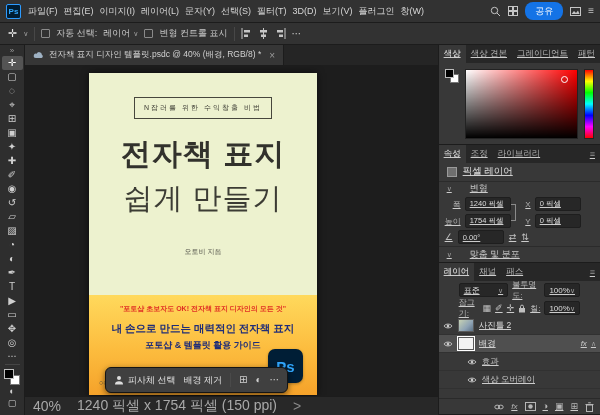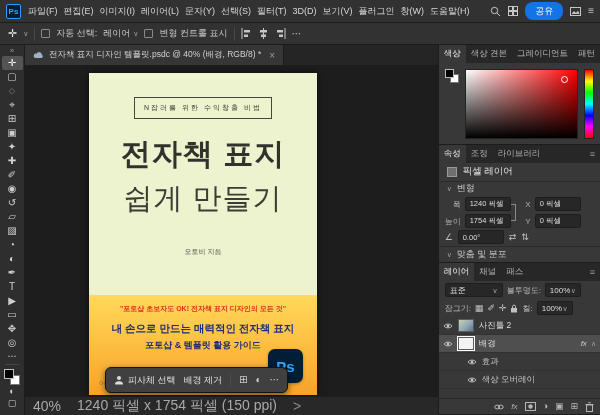--- a/index.html
+++ b/index.html
@@ -66,21 +66,21 @@
   .ctxbar { position:absolute; left:80px; bottom:3px; height:26px; background:#404040; border:1px solid #141414; border-radius:6px; display:flex; align-items:center; padding:0 8px; gap:8px; font-size:9px; color:#e2e2e2; box-shadow:0 2px 6px rgba(0,0,0,.55); }
   .ctx-btn { display:flex; align-items:center; gap:4px; white-space:nowrap; }
   .ctx-sep { width:1px; height:14px; background:#4a4a4a; }
   .ctx-ic { color:#cfcfcf; font-size:10px; line-height:1; display:flex; align-items:center; }
 
   
   .statusbar { flex:0 0 14px; background:#282828; border-top:1px solid #1c1c1c; display:flex; align-items:center; gap:16px; padding:0 8px; font-size:14px; color:#a8a8a8; white-space:nowrap; }
   .status-caret { color:#8a8a8a; }
 
   
-  .panels { flex:0 0 162px; background:#2e2e2e; border-left:1px solid #1c1c1c; display:flex; flex-direction:column; min-height:0; }
+  .panels { flex:0 0 162px; background:#2e2e2e; border-left:1px solid #1c1c1c; display:flex; flex-direction:column; min-height:0;text-decoration:underline; }
   .panel { display:flex; flex-direction:column; border-bottom:1px solid #1c1c1c; min-height:0; }
   .panel-color { flex:0 0 100px; }
   .panel-props { flex:0 0 118px; }
   .panel-layers { flex:1; }
   .ptabs { flex:0 0 18px; background:#272727; display:flex; align-items:stretch; overflow:hidden; }
   .ptab { padding:0 5px; font-size:8.5px; color:#b5b5b5; display:flex; align-items:center; white-space:nowrap; }
   .ptab.active { background:#383838; color:#ececec; }
   .pmenu { margin-left:auto; display:flex; align-items:center; padding-right:5px; color:#9a9a9a; font-size:9px; }
   .pbody { background:#383838; flex:1; min-height:0; display:flex; flex-direction:column; }
 
@@ -91,33 +91,33 @@
   .ms-bg { position:absolute; bottom:0; right:0; width:9px; height:9px; background:#fff; border:1px solid #777; }
   .colorfield { flex:1; height:70px; position:relative; border:1px solid #232323;
     background:linear-gradient(to bottom, rgba(0,0,0,0), #000), linear-gradient(to right, #fff, #f00); }
   .color-cursor { position:absolute; top:6px; right:9px; width:7px; height:7px; border:1px solid #fff; border-radius:50%; }
   .huebar { width:10px; height:70px; border:1px solid #232323; flex:0 0 auto;
     background:linear-gradient(180deg,#f00,#ff0,#0f0,#0ff,#00f,#f0f,#f00); }
 
   
   .prop-header { height:20px; display:flex; align-items:center; gap:6px; padding:0 8px; border-bottom:1px solid #2b2b2b; font-size:9.5px; color:#e0e0e0; }
   .layer-chip { width:10px; height:10px; border:1px solid #9a9a9a; background:#6f6f6f; flex:0 0 auto; }
-  .sect-row { height:15px; display:flex; align-items:center; gap:5px; padding:0 8px; font-size:9px; color:#c8c8c8; }
+  .sect-row { height:15px; display:flex; align-items:center; gap:18px; padding:0 8px; font-size:9px; color:#c8c8c8; }
   .tf-wrap { position:relative; }
   .tf-row { display:flex; align-items:center; gap:4px; padding:0 6px; height:17px; font-size:8px; color:#aeaeae; }
   .tf-label { width:16px; text-align:right; flex:0 0 auto; }
   .tf-field { width:46px; height:14px; background:#272727; border:1px solid #1e1e1e; border-radius:2px; font-size:7.5px; color:#dedede; display:flex; align-items:center; padding:0 4px; white-space:nowrap; overflow:hidden; }
   .link-bracket { position:absolute; left:72px; top:8px; width:5px; height:17px; border:1px solid #8a8a8a; border-left:none; }
   .angle-row { display:flex; align-items:center; gap:5px; padding:0 6px; height:16px; font-size:8px; color:#aeaeae; }
   .angle-ic { font-size:9px; color:#c0c0c0; }
   .flip-ic { font-size:9px; color:#c0c0c0; }
   .p-div { height:1px; background:#2b2b2b; margin:1px 0; }
 
   
-  .lp-row { display:flex; align-items:center; gap:4px; padding:0 6px; height:18px; font-size:8px; color:#b8b8b8; flex:0 0 auto; }
+  .lp-row { display:flex; align-items:center; gap:4px; padding:0 20px; height:18px; font-size:8px; color:#b8b8b8; flex:0 0 auto; }
   .dd-box { height:14px; background:#272727; border:1px solid #1e1e1e; border-radius:2px; display:flex; align-items:center; justify-content:space-between; padding:0 4px; font-size:8px; color:#dedede; }
   .blend-box { width:58px; }
   .val-box { width:36px; }
   .lock-ic { display:flex; align-items:center; color:#c0c0c0; font-size:9px; line-height:1; }
   .lrow { height:18px; display:flex; align-items:center; gap:5px; padding:0 4px; font-size:8.5px; color:#dedede; border-bottom:1px solid #313131; flex:0 0 auto; }
   .lrow.selected { background:#4f4f4f; }
   .lrow.sub { padding-left:28px; color:#c8c8c8; }
   .eye { flex:0 0 auto; display:flex; align-items:center; }
   .lthumb { width:16px; height:13px; border:1px solid #5a5a5a; flex:0 0 auto; }
   .thumb-photo { background:linear-gradient(135deg,#c7d2b4 0%,#8ea3b5 60%,#5c7286 100%); }
@@ -139,21 +139,20 @@
     <span class="menu-item">편집(E)</span>
     <span class="menu-item">이미지(I)</span>
     <span class="menu-item">레이어(L)</span>
     <span class="menu-item">문자(Y)</span>
     <span class="menu-item">선택(S)</span>
     <span class="menu-item">필터(T)</span>
     <span class="menu-item">3D(D)</span>
     <span class="menu-item">보기(V)</span>
     <span class="menu-item">플러그인</span>
     <span class="menu-item">창(W)</span>
-    <span class="menu-item">도움말(H)</span>
     <div class="mb-right">
       <span class="mb-icon">
         <svg width="11" height="11" viewBox="0 0 11 11">
             <circle cx="4.5" cy="4.5" r="3.2" fill="none" stroke="#c5c5c5"></circle>
             <line x1="7" y1="7" x2="10" y2="10" stroke="#c5c5c5"></line>
           </svg>
       </span>
       <span class="mb-icon">
         <svg width="10" height="10" viewBox="0 0 10 10">
             <rect x="0.5" y="0.5" width="4" height="4" fill="none" stroke="#c5c5c5"></rect>

